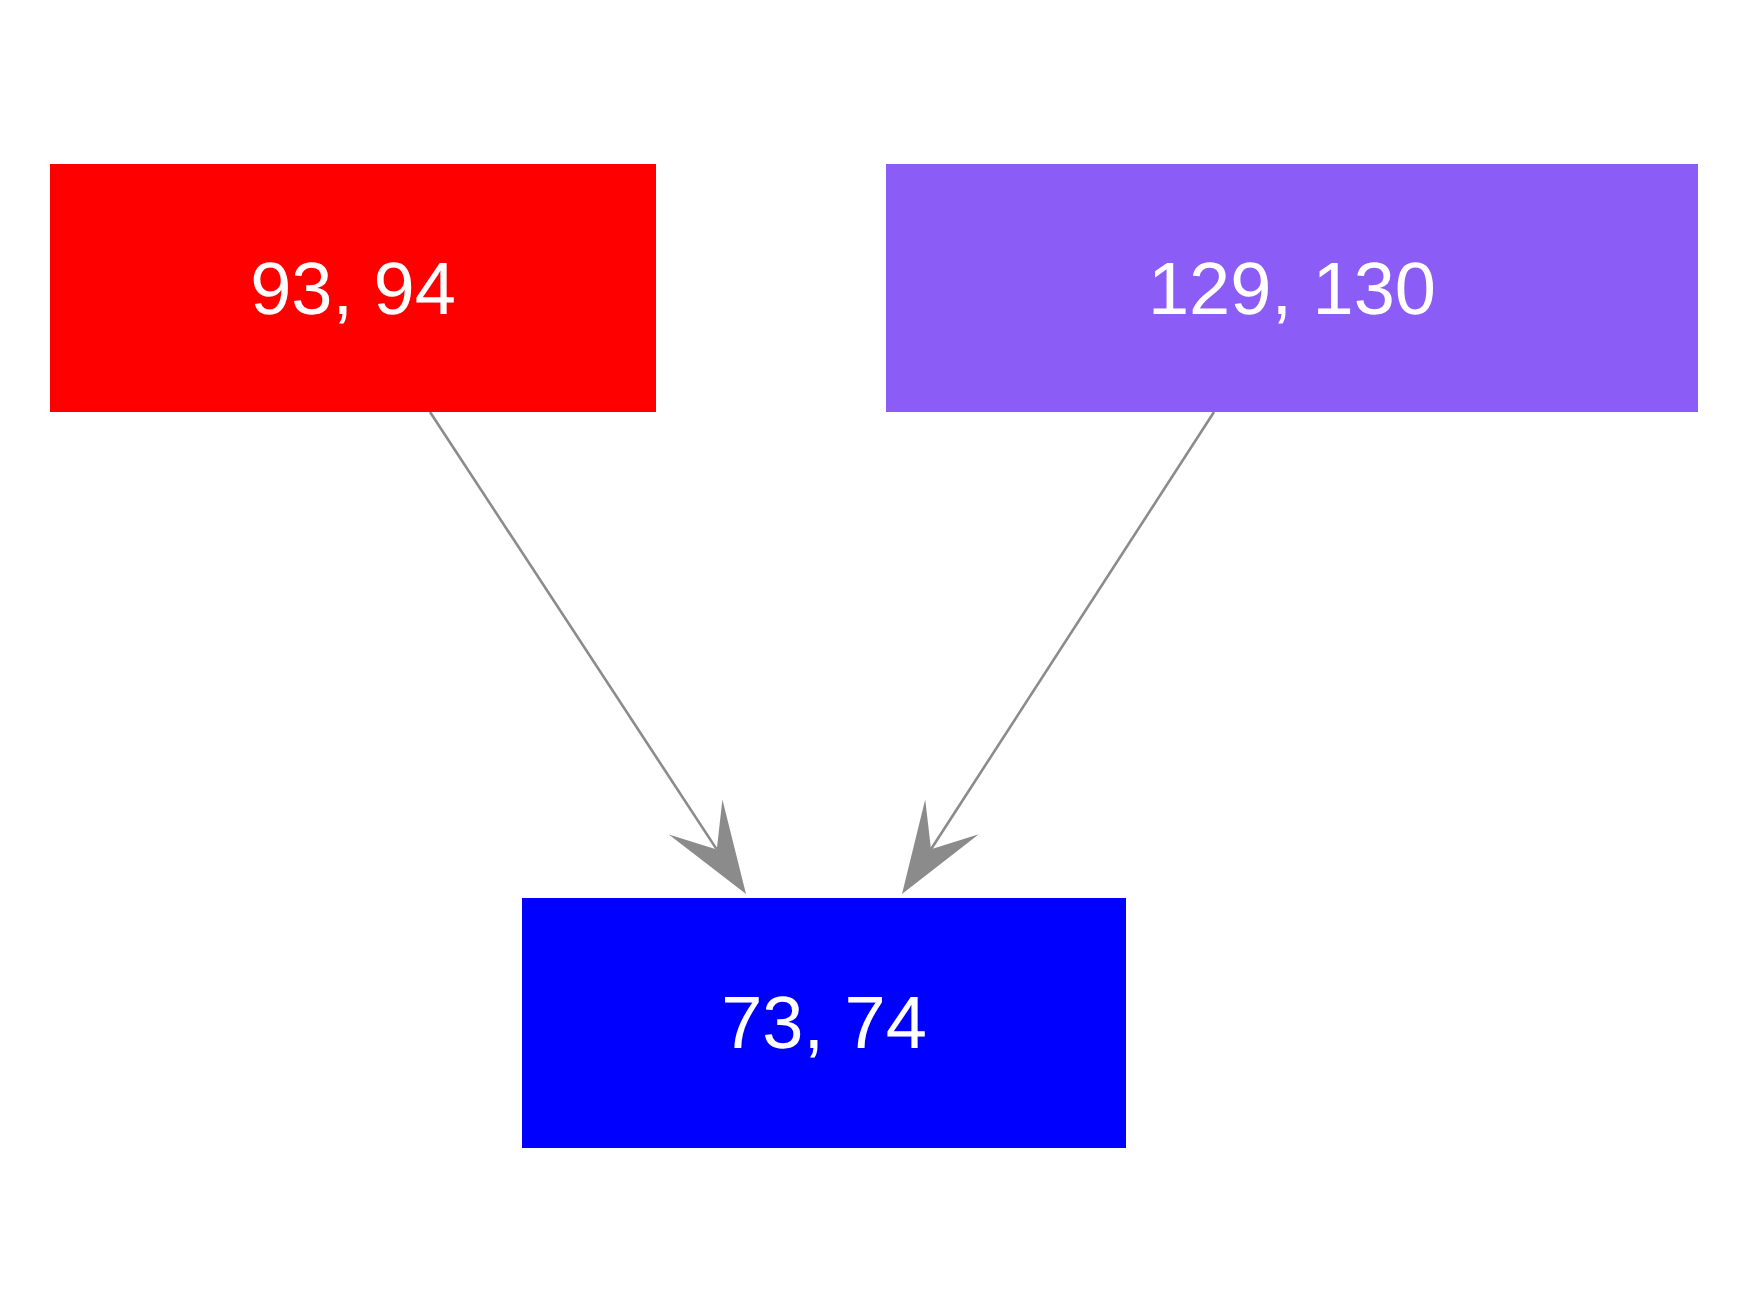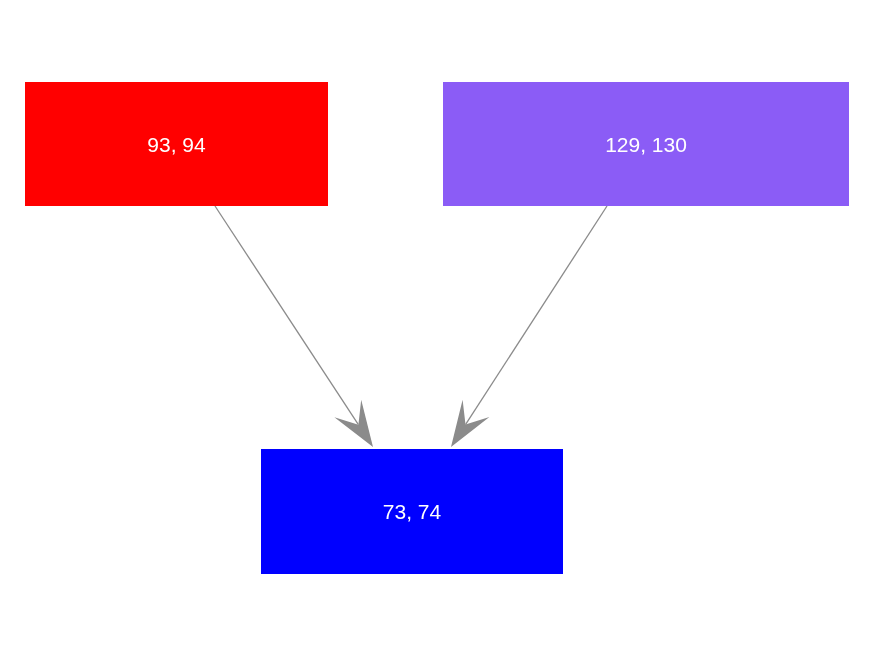--- a/index.html
+++ b/index.html
@@ -25,21 +25,21 @@
   }
   .node {
     position: absolute;
     display: flex;
     align-items: center;
     justify-content: center;
     box-sizing: border-box;
   }
   .node-label {
     color: #ffffff;
-    font-size: 21px;
+    font-size: 37px;
     line-height: 1;
     white-space: nowrap;
     user-select: none;
   }
 </style>
 </head>
 <body>
 
 <div class="stage">
   <svg class="edges-layer" id="edges-svg" xmlns="http://www.w3.org/2000/svg" width="875" height="656" viewBox="0 0 875 656">

